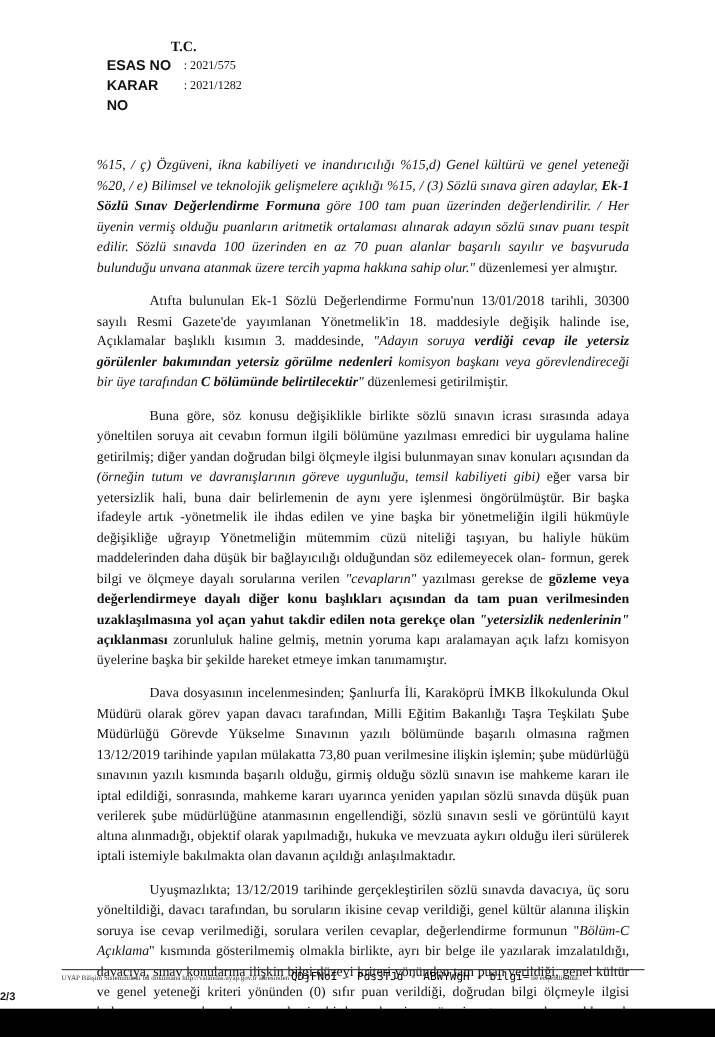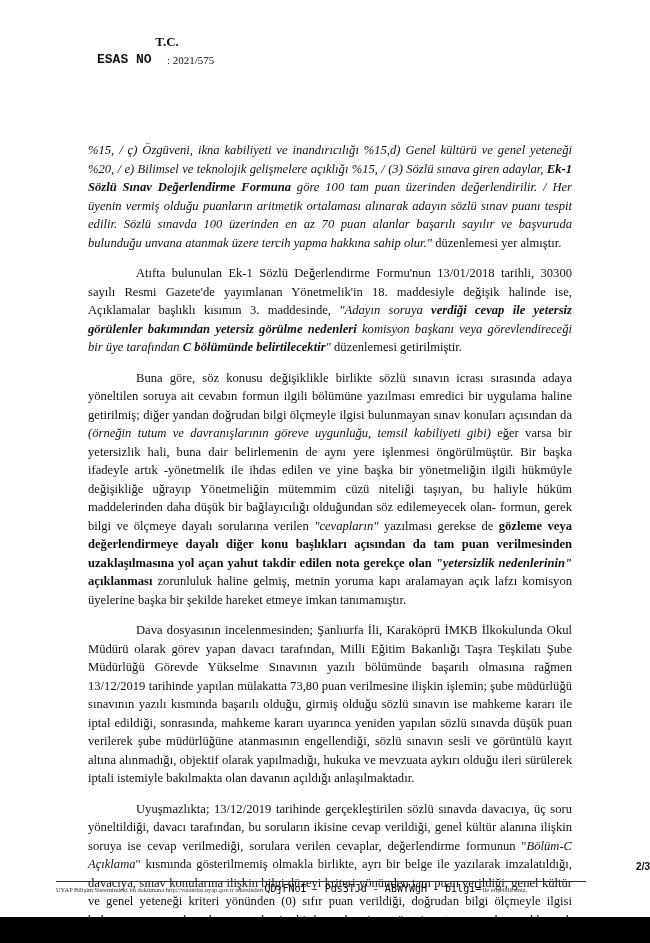--- a/index.html
+++ b/index.html
@@ -4,41 +4,45 @@
 <style>
   html, body { margin: 0; padding: 0; }
   body {
     width: 650px; height: 943px; background: #ffffff; position: relative; overflow: hidden;
     font-family: "Liberation Serif", serif; color: #111;
   }
   .page { position: absolute; left: 0; top: 0; width: 650px; height: 917px; background: #fff; }
   .header { position: absolute; left: 77px; top: 33px; width: 180px; font-weight: bold; font-size: 13px; line-height: 18px; }
   .header .c { text-align: center; }
   .header .row { display: flex; }
-  .header .lbl { width: 70px; font-family: Liberation Mono, monospace; font-size: 13px; padding-left: 20px; }
+  .header .lbl { width: 70px; font-family: Liberation Sans, sans-serif; font-size: 13px; padding-left: 20px; }
   .header .val { font-weight: normal; font-size: 11px; }
   .body { position: absolute; left: 76px; top: 129px; width: 508px; font-size: 12.6px; line-height: 18.5px; text-align: justify; }
   .body p { margin: 12px; }
   .ind { text-indent: 48px; }
-  .footer-num { position: absolute; top: 861px; left: 0; width: 650px; text-align: right; font-family: "Liberation Sans", sans-serif; font-size: 10px; font-weight: bold; }
+  .footer-num { position: absolute; top: 901px; left: 0; width: 650px; text-align: left; font-family: "Liberation Sans", sans-serif; font-size: 10px; font-weight: bold; }
   .footer-line { position: absolute; top: 881px; left: 56px; width: 530px; height: 1px; background: #333; }
   .footer-text { position: absolute; top: 883px; left: 56px; width: 540px; font-size: 6.4px; color: #333; white-space: nowrap; }
   .footer-text .code { font-family: "DejaVu Sans Mono", monospace; font-size: 10px; color: #000; }
   .blackbar { position: absolute; left: 0; top: 917px; width: 650px; height: 26px; background: #000; }
 </style>
 </head>
 <body>
 
 <div class="page">
 
   <div class="header">
     <div class="c">T.C.</div>
     <div class="row">
       <span class="lbl">ESAS NO</span>
       <span class="val">: 2021/575</span>
+    </div>
+    <div class="row">
+      <span class="lbl">KARAR NO</span>
+      <span class="val">: 2021/1282</span>
     </div>
   </div>
 
   <div class="body">
     <p><i>%15, / ç) Özgüveni, ikna kabiliyeti ve inandırıcılığı %15,d) Genel kültürü ve genel yeteneği %20, / e) Bilimsel ve teknolojik gelişmelere açıklığı %15, / (3) Sözlü sınava giren adaylar, </i><b><i>Ek-1 Sözlü Sınav Değerlendirme Formuna</i></b><i> göre 100 tam puan üzerinden değerlendirilir. / Her üyenin vermiş olduğu puanların aritmetik ortalaması alınarak adayın sözlü sınav puanı tespit edilir. Sözlü sınavda 100 üzerinden en az 70 puan alanlar başarılı sayılır ve başvuruda bulunduğu unvana atanmak üzere tercih yapma hakkına sahip olur."</i><span> düzenlemesi yer almıştır.</span></p>
 
     <p class="ind"><span>Atıfta bulunulan Ek-1 Sözlü Değerlendirme Formu'nun 13/01/2018 tarihli, 30300 sayılı Resmi Gazete'de yayımlanan Yönetmelik'in 18. maddesiyle değişik halinde ise, Açıklamalar başlıklı kısımın 3. maddesinde, </span><i>"Adayın soruya </i><b><i>verdiği cevap ile yetersiz görülenler bakımından yetersiz görülme nedenleri</i></b><i> komisyon başkanı veya görevlendireceği bir üye tarafından </i><b><i>C bölümünde belirtilecektir</i></b><i>"</i><span> düzenlemesi getirilmiştir.</span></p>
 
     <p class="ind"><span>Buna göre, söz konusu değişiklikle birlikte sözlü sınavın icrası sırasında adaya yöneltilen soruya ait cevabın formun ilgili bölümüne yazılması emredici bir uygulama haline getirilmiş; diğer yandan doğrudan bilgi ölçmeyle ilgisi bulunmayan sınav konuları açısından da </span><i>(örneğin tutum ve davranışlarının göreve uygunluğu, temsil kabiliyeti gibi)</i><span> eğer varsa bir yetersizlik hali, buna dair belirlemenin de aynı yere işlenmesi öngörülmüştür. Bir başka ifadeyle artık -yönetmelik ile ihdas edilen ve yine başka bir yönetmeliğin ilgili hükmüyle değişikliğe uğrayıp Yönetmeliğin mütemmim cüzü niteliği taşıyan, bu haliyle hüküm maddelerinden daha düşük bir bağlayıcılığı olduğundan söz edilemeyecek olan- formun, gerek bilgi ve ölçmeye dayalı sorularına verilen </span><i>"cevapların"</i><span> yazılması gerekse de </span><b>gözleme veya değerlendirmeye dayalı diğer konu başlıkları açısından da tam puan verilmesinden uzaklaşılmasına yol açan yahut takdir edilen nota gerekçe olan </b><b><i>"yetersizlik nedenlerinin"</i></b><b> açıklanması</b><span> zorunluluk haline gelmiş, metnin yoruma kapı aralamayan açık lafzı komisyon üyelerine başka bir şekilde hareket etmeye imkan tanımamıştır.</span></p>
 

